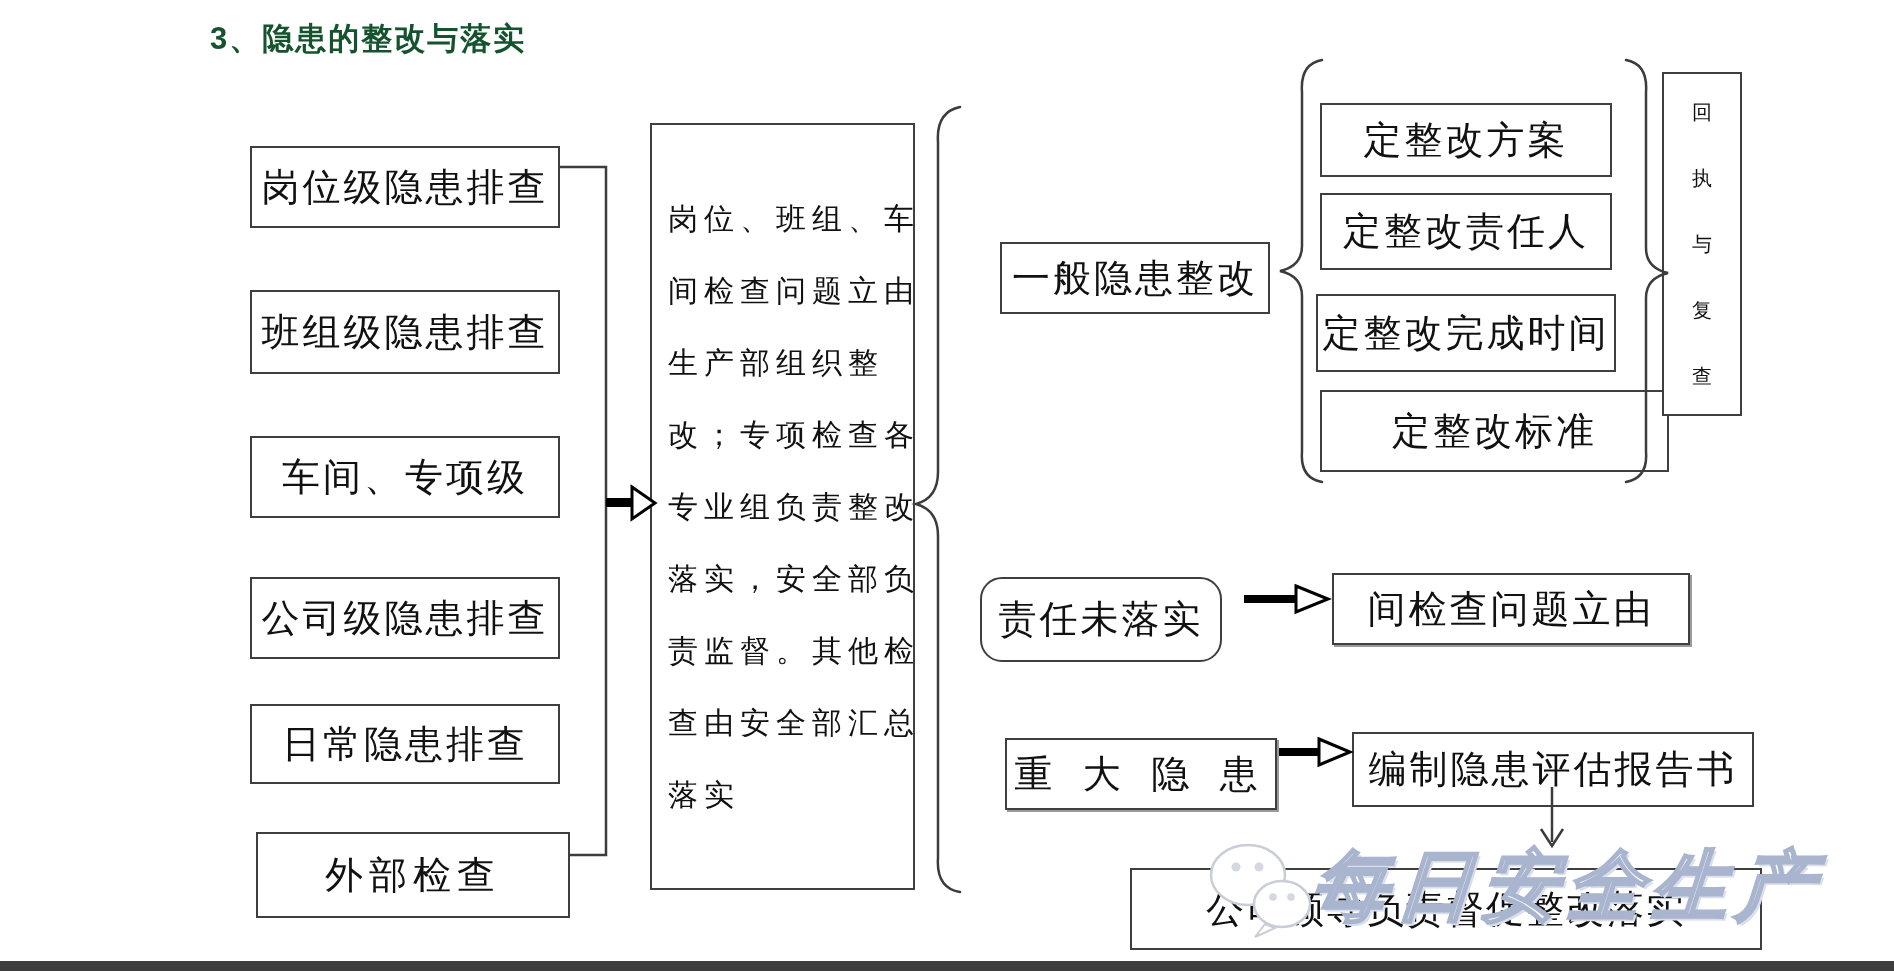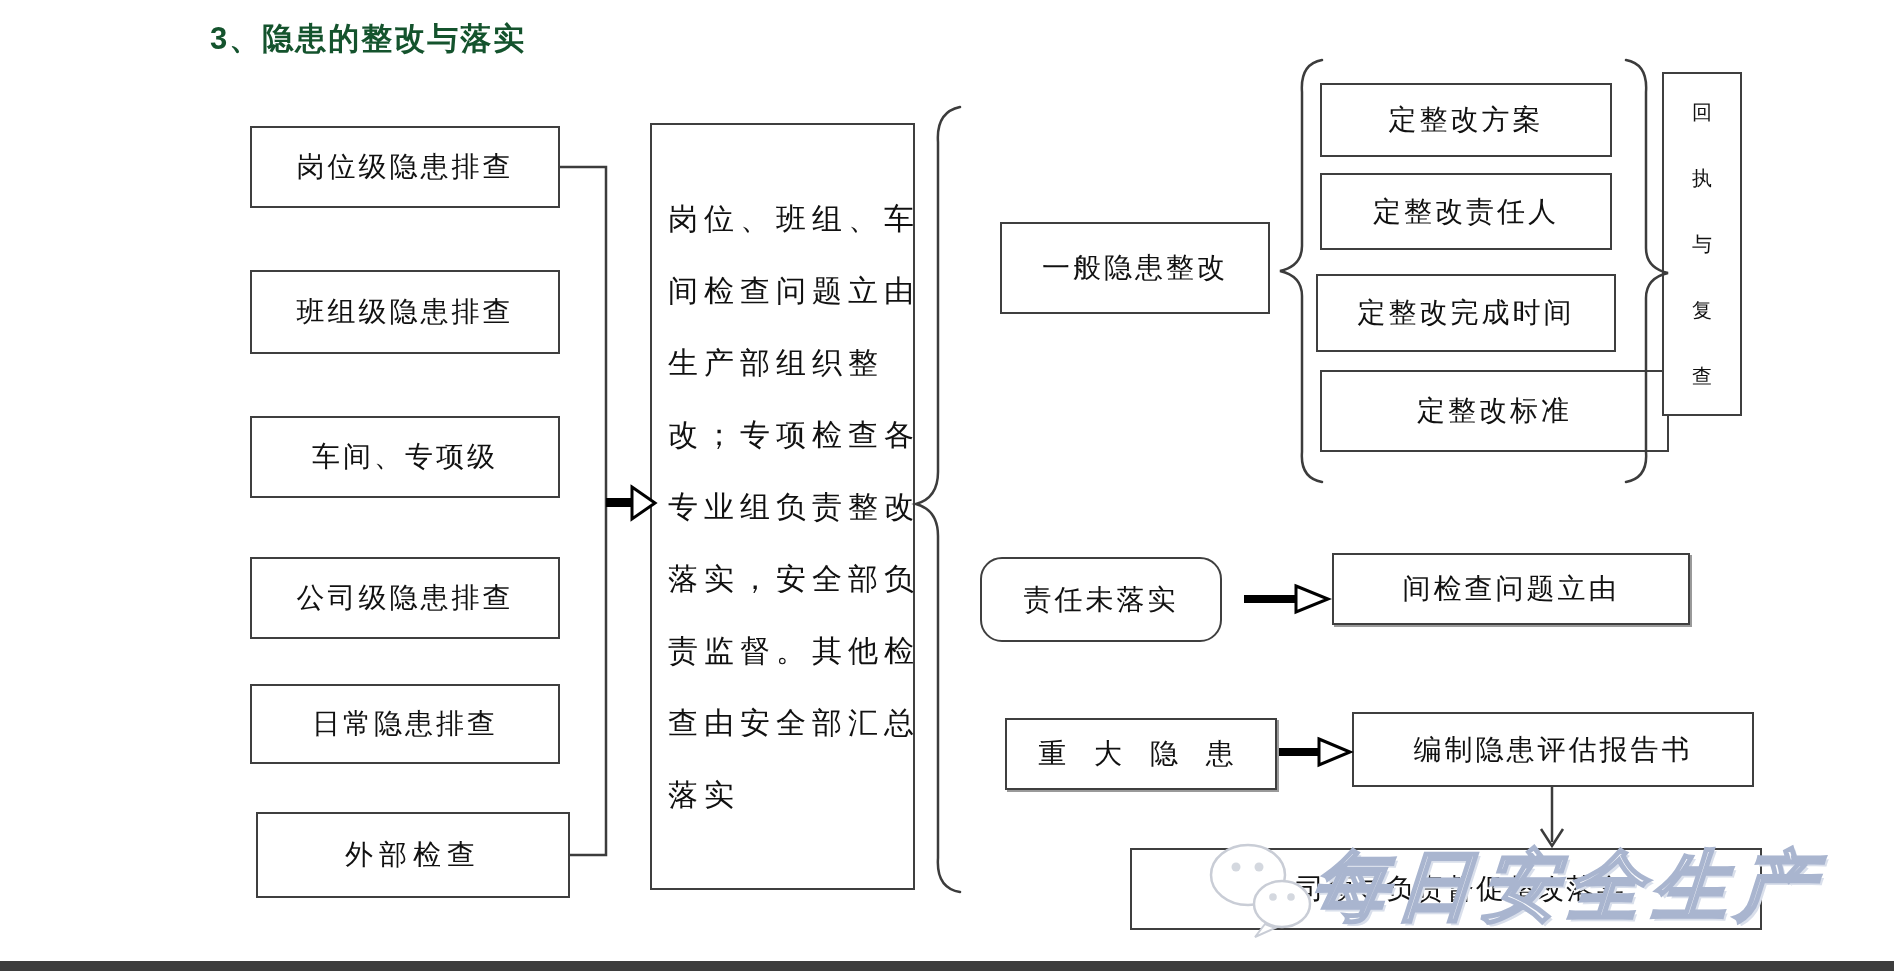--- a/index.html
+++ b/index.html
@@ -7,22 +7,23 @@
     position:relative;width:1894px;height:971px;background:#ffffff;overflow:hidden;
     font-family:"Liberation Sans","DejaVu Sans",sans-serif;color:#151515;
   }
   .title{
     position:absolute;left:210px;top:18px;font-size:31px;font-weight:bold;
     letter-spacing:2px;color:#14532d;
   }
   .box{
     position:absolute;border:2px solid #3f3f3f;background:#fff;
     display:flex;align-items:center;justify-content:center;
-    font-size:28px;letter-spacing:3px;color:#111;text-align:center;
+    font-size:38px;letter-spacing:3px;color:#111;text-align:center;
     box-sizing:border-box;
+    margin-top:20px;
   }
   .box.shadow{box-shadow:2px 2px 0 #9a9a9a;}
   .center-box{
     position:absolute;left:650px;top:123px;width:265px;height:767px;
     border:2px solid #3f3f3f;background:#fff;box-sizing:border-box;
     display:flex;flex-direction:column;justify-content:center;
     padding:0 16px;
   }
   .center-box .ln{
     font-size:30px;line-height:72px;letter-spacing:6px;white-space:nowrap;color:#111;
@@ -70,21 +71,21 @@
     <div class="ln">间检查问题立由</div>
     <div class="ln">生产部组织整</div>
     <div class="ln">改；专项检查各</div>
     <div class="ln">专业组负责整改</div>
     <div class="ln">落实，安全部负</div>
     <div class="ln">责监督。其他检</div>
     <div class="ln">查由安全部汇总</div>
     <div class="ln">落实</div>
   </div>
 
-  <div class="box" style="left:1000px;top:222px;width:270px;height:92px;">一般隐患整改</div>
+  <div class="box" style="left:1000px;top:222px;width:270px;height:72px;">一般隐患整改</div>
 
   <div class="box" style="left:1320px;top:83px;width:292px;height:74px;">定整改方案</div>
   <div class="box" style="left:1320px;top:173px;width:292px;height:77px;">定整改责任人</div>
   <div class="box" style="left:1316px;top:274px;width:300px;height:78px;">定整改完成时间</div>
   <div class="box" style="left:1320px;top:370px;width:349px;height:82px;">定整改标准</div>
 
   <div class="vert-box">
     <div class="inner">回执与复查</div>
   </div>
 

